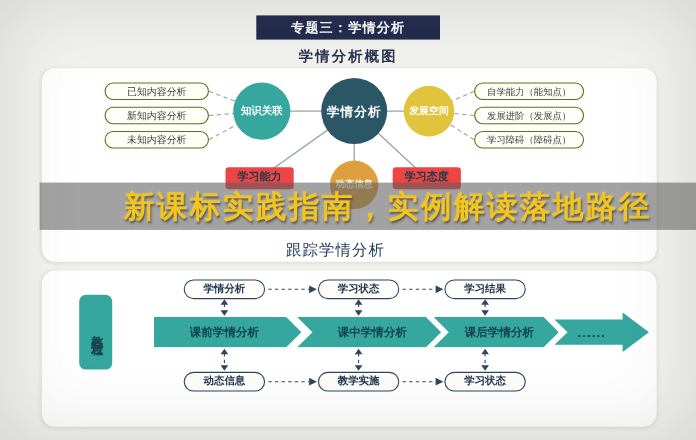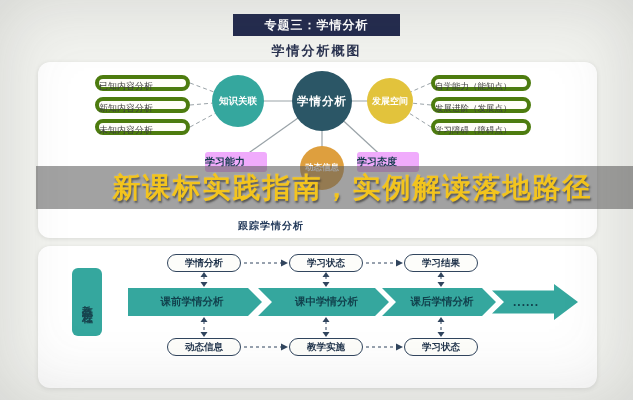--- a/index.html
+++ b/index.html
@@ -18,42 +18,42 @@
   .overview-title { position:absolute; left:0; top:42px; width:633px; text-align:center;
     font-size:13px; font-weight:bold; color:#2a3350; letter-spacing:2px; }
 
   .panel { position:absolute; background:#ffffff; border-radius:12px;
     box-shadow:0 1px 5px rgba(0,0,0,0.10); }
   .panel-top { left:38px; top:62px; width:559px; height:176px; }
   .panel-bottom { left:38px; top:246px; width:559px; height:142px; }
 
   .svg-layer { position:absolute; left:0; top:0; }
 
-  .pill { position:absolute; height:16px; border:4px solid #4d7c0f; border-radius:9px;
-    background:#fffef9; font-size:9px; color:#3c3c3c; text-align:left; line-height:14px;
+  .pill { position:absolute; height:16px; border:1px solid #4d7c0f; border-radius:9px;
+    background:#fffef9; font-size:9px; color:#3c3c3c; text-align:center; line-height:14px;
     white-space:nowrap; }
   .pill-left  { left:57px;  width:95px; }
   .pill-right { left:393px; width:100px; font-size:8.5px; }
   .row-0 { top:13px; } .row-1 { top:35px; } .row-2 { top:57px; }
 
   .circle { position:absolute; border-radius:50%; color:#ffffff; font-weight:bold;
     display:flex; align-items:center; justify-content:center; text-align:center; }
   .circle-knowledge { left:174px; top:13px; width:52px; height:52px; background:#35a79e; font-size:9.5px; }
   .circle-center    { left:254px; top:9px;  width:60px; height:60px; background:#2b5666; font-size:11.5px; letter-spacing:1px; }
   .circle-develop   { left:329px; top:16px; width:46px; height:46px; background:#e2c33c; font-size:9px; }
   .circle-dynamic   { left:262px; top:84px; width:44px; height:44px; background:#de9f3e; font-size:8.5px; }
 
-  .teal-box { position:absolute; top:90px; width:62px; height:20px; background:#f0abfc;
+  .teal-box { position:absolute; top:90px; width:62px; height:20px; background:#ef4444;
     border-radius:3px; color:#173c4e; font-weight:bold; font-size:10px;
-    text-align:left; line-height:20px; }
+    text-align:center; line-height:20px; }
   .box-ability  { left:167px; }
   .box-attitude { left:319px; }
 
-  .tracking-title { position:absolute; left:200px; top:157px; width:134px; text-align:left;
-    font-size:10px; font-weight:bold; color:#22395a; letter-spacing:1px; }
+  .tracking-title { position:absolute; left:200px; top:157px; width:134px; text-align:center;
+    font-size:14px; font-weight:normal; color:#22395a; letter-spacing:1px; }
 
   .caption-banner { position:absolute; left:0; top:166px; width:633px; height:43px;
     background:rgba(95,95,95,0.58); z-index:50;
     display:flex; align-items:center; justify-content:center;margin-left:36px; }
   .caption-text { font-size:28px; font-weight:bold; color:#f3c41d; letter-spacing:2px;
     white-space:nowrap;
     text-shadow: 1px 2px 2px rgba(40,40,40,0.65), 0 0 2px rgba(255,255,255,0.35); }
 
   .side-label { position:absolute; left:34px; top:22px; width:30px; height:68px;
     background:#35a79e; border-radius:6px; color:#17454f; font-weight:bold; font-size:11px;
@@ -61,21 +61,21 @@
     display:flex; align-items:center; justify-content:center; }
 
   .oval { position:absolute; width:74px; height:18px; border:1.5px solid #31455e;
     border-radius:10px; background:#fdfdfa; font-size:9.5px; font-weight:bold;
     color:#23364d; text-align:center; line-height:15px; white-space:nowrap; }
   .oval-top { top:8px; } .oval-bottom { top:92px; }
   .col-0 { left:129px; } .col-1 { left:251px; } .col-2 { left:366px; }
 
   .chevron { position:absolute; top:42px; height:28px; background:#35a79e;
     color:#11424d; font-weight:bold; font-size:10.5px; white-space:nowrap;
-    display:flex; align-items:center; justify-content:center; }
+    display:flex; align-items:center; justify-content:center;margin-left:12px; }
   .chev-a { left:90px;  width:134px; padding-right:6px;
     clip-path:polygon(0 0, calc(100% - 14px) 0, 100% 50%, calc(100% - 14px) 100%, 0 100%); }
   .chev-b { left:220px; width:131px; padding-left:6px;
     clip-path:polygon(0 0, calc(100% - 14px) 0, 100% 50%, calc(100% - 14px) 100%, 0 100%, 14px 50%); }
   .chev-c { left:344px; width:114px; padding-left:6px;
     clip-path:polygon(0 0, calc(100% - 14px) 0, 100% 50%, calc(100% - 14px) 100%, 0 100%, 14px 50%); }
   .chev-d { left:454px; top:38px; width:86px; height:36px; font-size:12px; letter-spacing:1px;
     padding-right:18px;
     clip-path:polygon(0 18%, calc(100% - 24px) 18%, calc(100% - 24px) 0, 100% 50%, calc(100% - 24px) 100%, calc(100% - 24px) 82%, 0 82%, 12px 50%); }
 </style>

